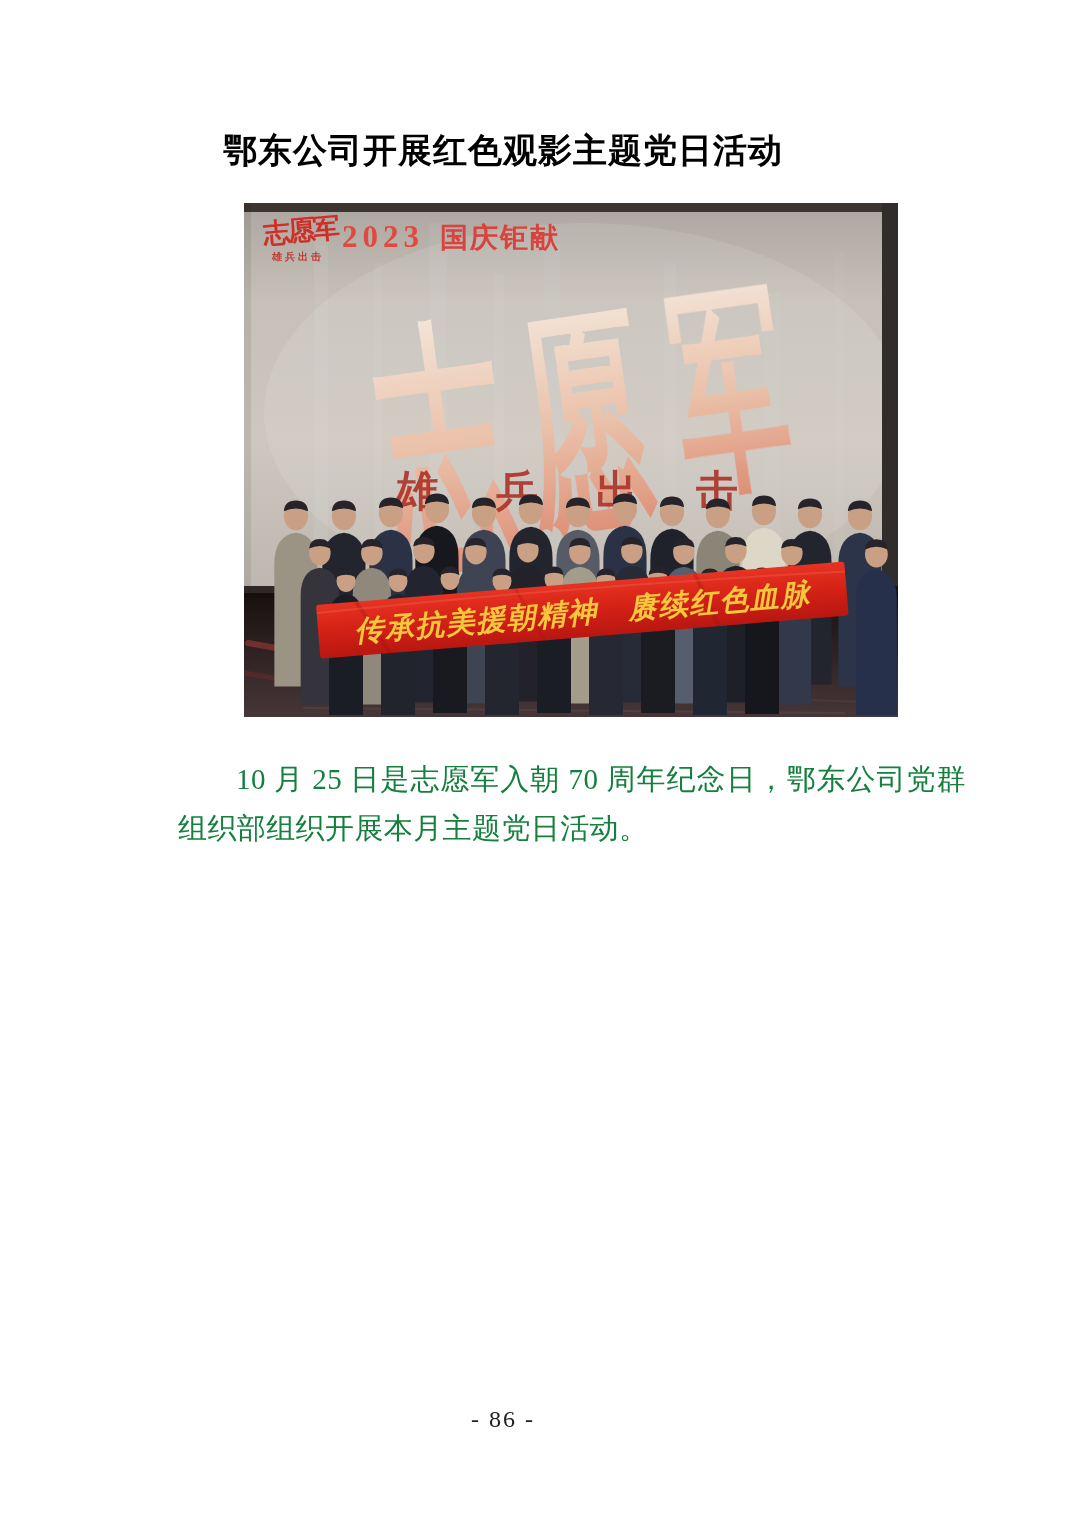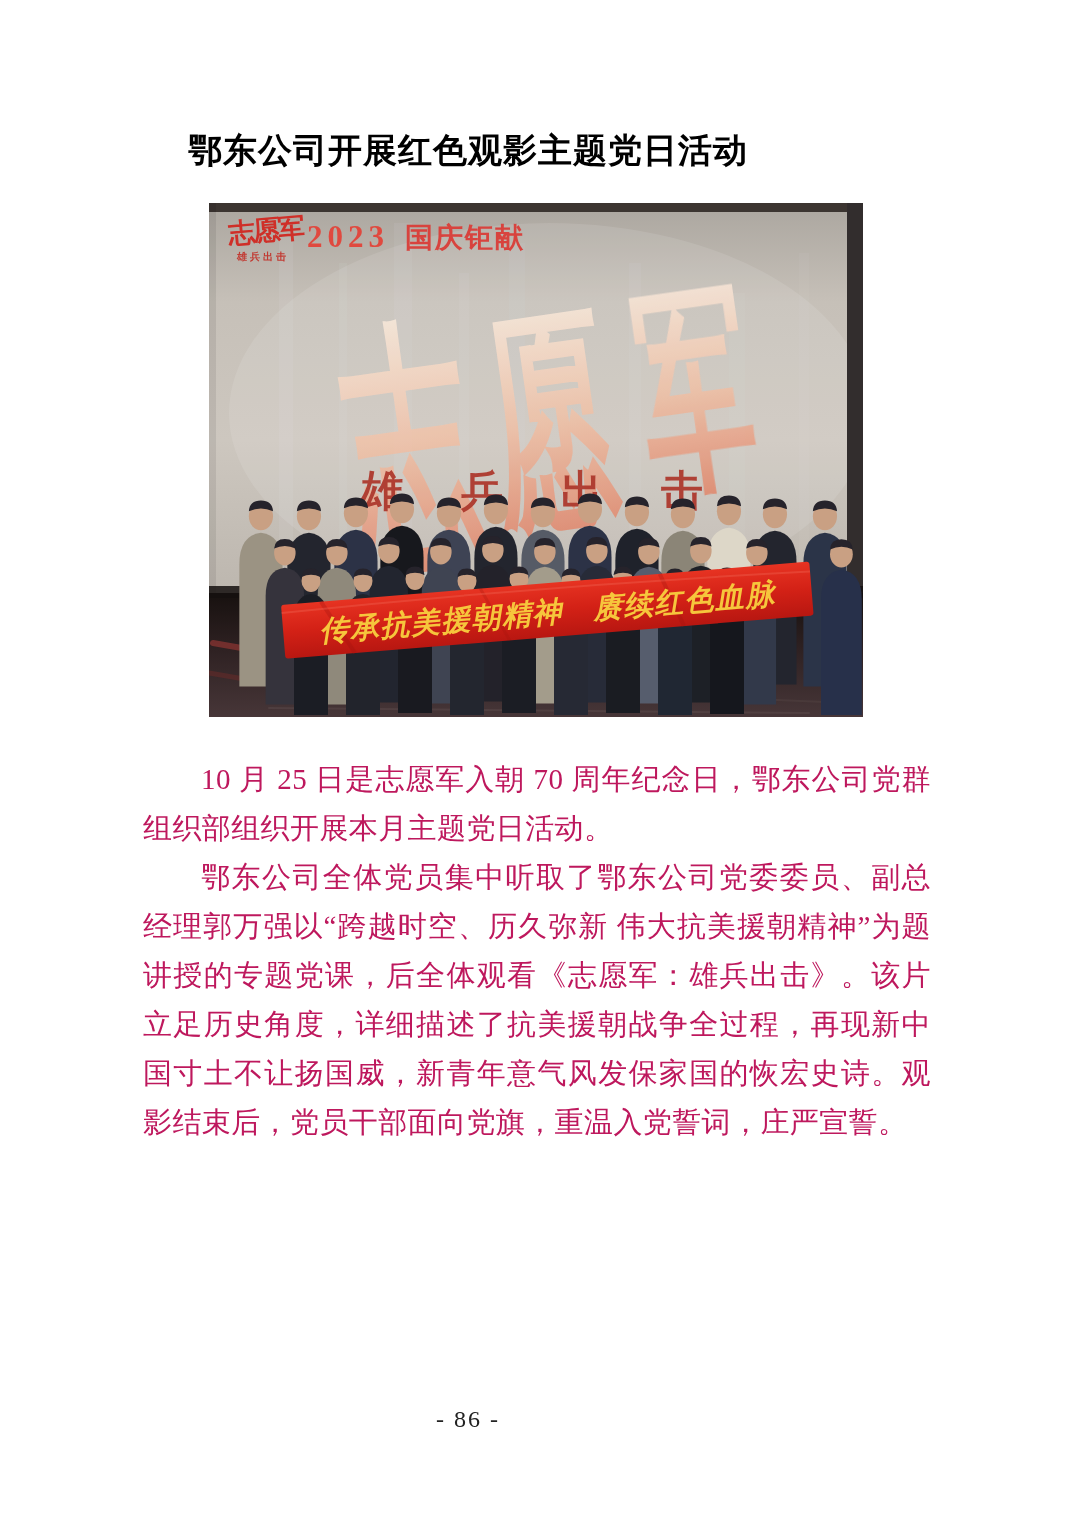--- a/index.html
+++ b/index.html
@@ -1,33 +1,34 @@
 <!DOCTYPE html>
 <html><head>
 <meta charset="utf-8">
 <style>
   html,body { margin:0; padding:0; background:#ffffff; }
   .page {
     position:relative; width:936px; height:1520px; background:#ffffff;
     font-family:"Liberation Serif","DejaVu Serif",serif; color:#0c0c0c;
     overflow:hidden;
+    margin-left:35px;
   }
   .doc-title {
     position:absolute; top:128px; left:0; width:100%; margin:0;
     text-align:center; font-size:34px; font-weight:bold; letter-spacing:1px;
     color:#000;
   }
   .photo {
     position:absolute; left:209px; top:203px; width:654px; height:514px; margin:0;
   }
   .photo svg { display:block; }
   .body-text {
     position:absolute; left:143px; top:755px; width:788px;
     font-size:29px; line-height:49px; text-align:justify; letter-spacing:0.4px;
-    color:#be185d;
+    color:#15803d;
   }
   .body-text p { margin:0; text-indent:2em; }
   .page-number {
     position:absolute; top:1406px; left:0; width:100%;
     text-align:center; font-size:24px; color:#222; letter-spacing:2px;
   }
 </style>
 </head>
 <body>
 
@@ -157,18 +158,17 @@
         <path d="M0 8 Q265 2 530 10" stroke="#f2695a" stroke-width="2" opacity="0.35" fill="none"></path>
         <text x="265" y="39" text-anchor="middle" font-size="29" font-weight="bold" font-style="italic" letter-spacing="1.5" fill="#f6c63c" font-family="'Liberation Serif','DejaVu Serif',serif">传承抗美援朝精神　赓续红色血脉</text>
       </g>
 
       <use href="#person" transform="translate(606 332) scale(1.2)" fill="#27304a"></use>
     </svg>
   </figure>
 
   <div class="body-text">
     <p>10 月 25 日是志愿军入朝 70 周年纪念日，鄂东公司党群组织部组织开展本月主题党日活动。</p>
-    <p>鄂东公司全体党员集中听取了鄂东公司党委委员、副总经理郭万强以“跨越时空、历久弥新 伟大抗美援朝精神”为题讲授的专题党课，后全体观看《志愿军：雄兵出击》。该片立足历史角度，详细描述了抗美援朝战争全过程，再现新中国寸土不让扬国威，新青年意气风发保家国的恢宏史诗。观影结束后，党员干部面向党旗，重温入党誓词，庄严宣誓。</p>
   </div>
 
   <div class="page-number">- 86 -</div>
 
 </div>
 
 </body></html>

